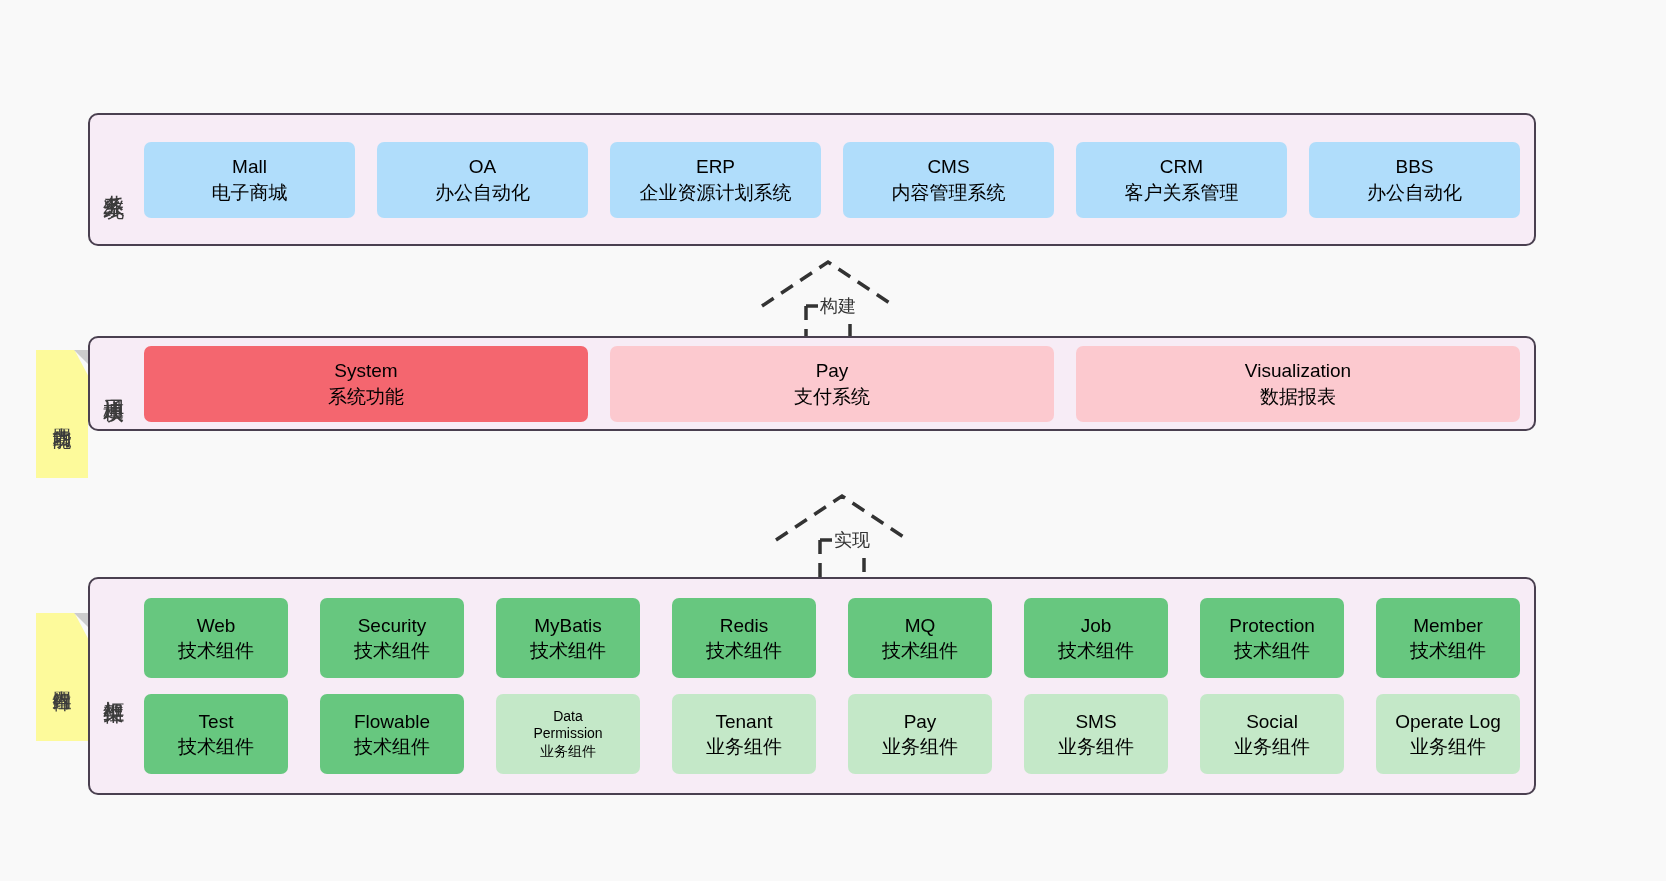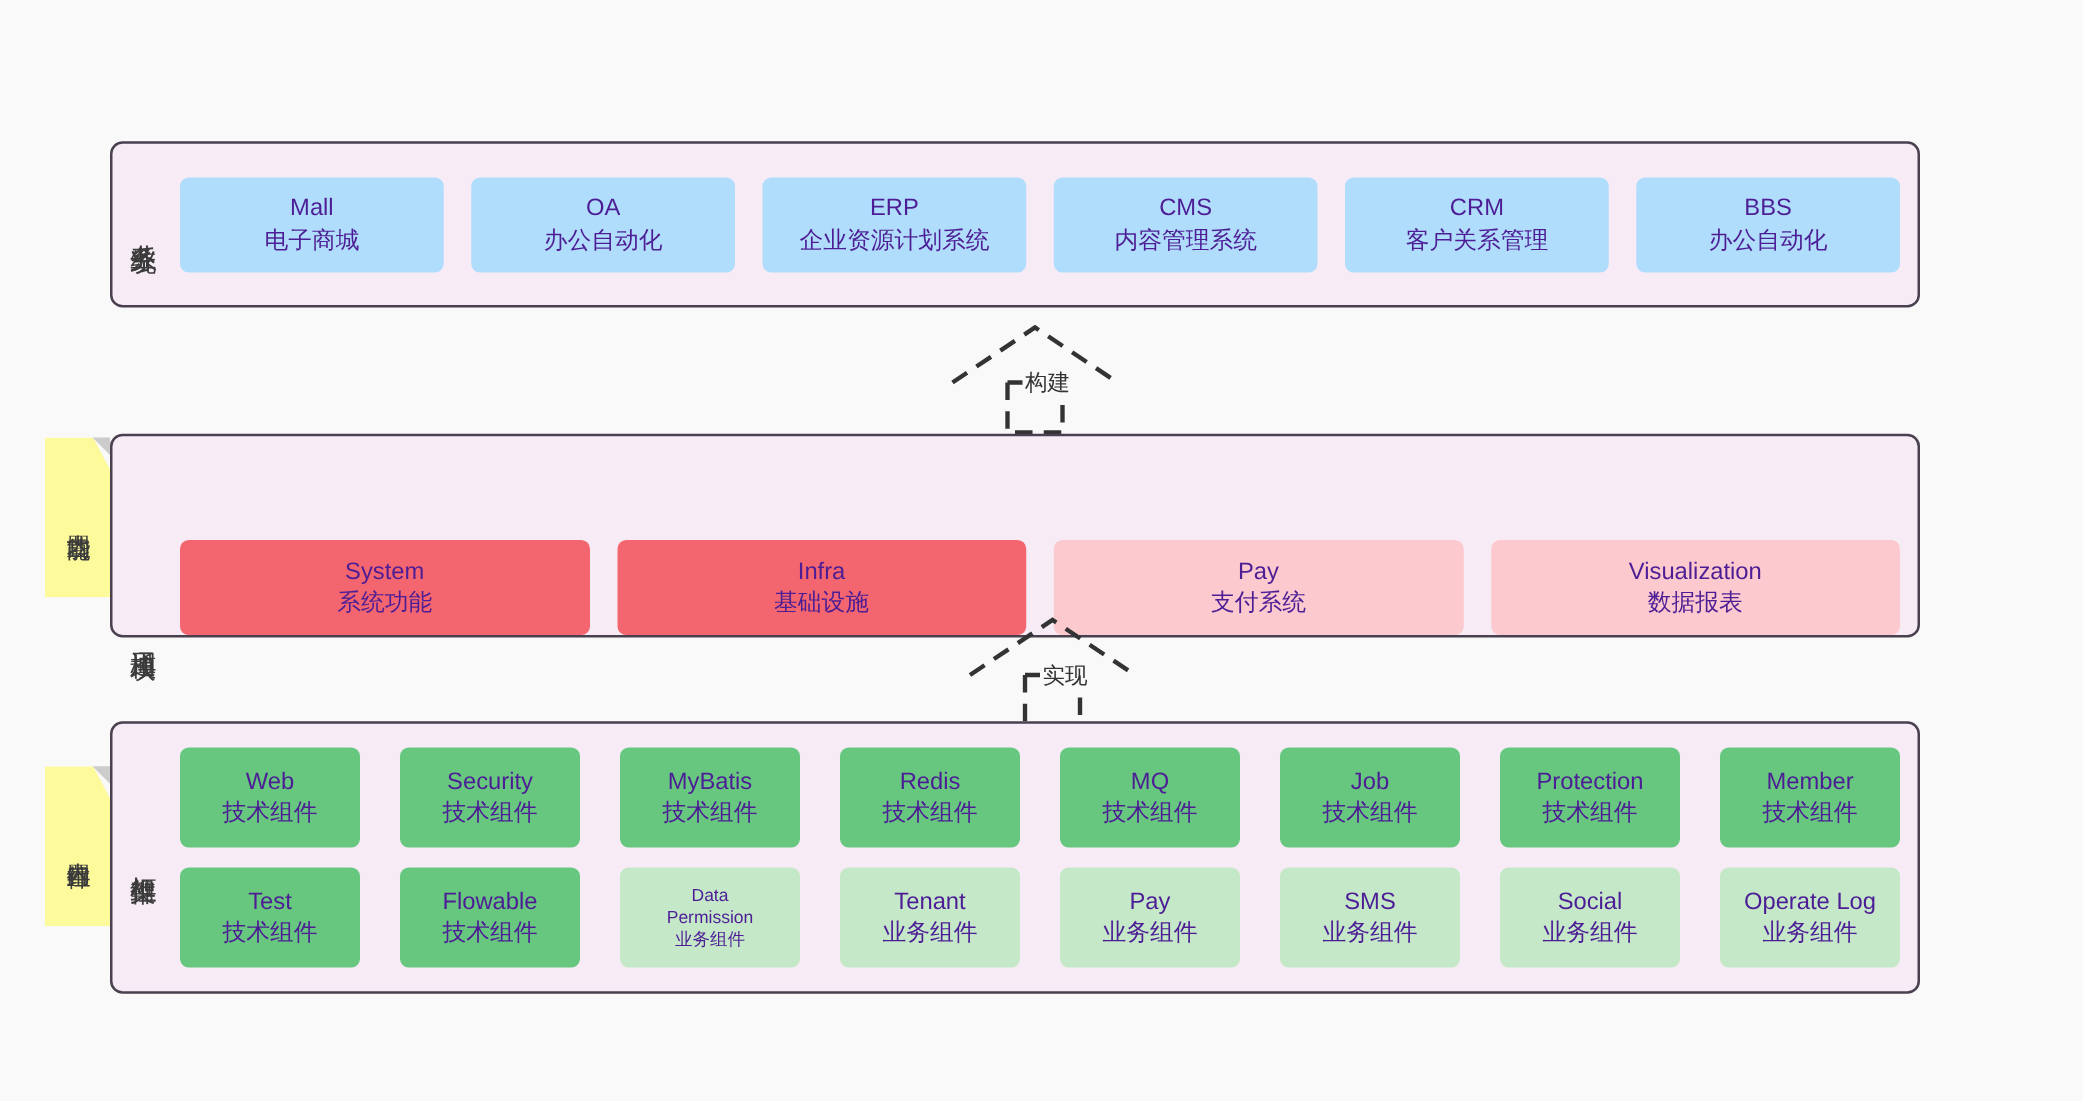--- a/index.html
+++ b/index.html
@@ -55,21 +55,21 @@
   .card{
     flex:1 1 0;
     border-radius:7px;
     display:flex;
     flex-direction:column;
     align-items:center;
     justify-content:center;
     text-align:center;
     font-size:19px;
     line-height:1.32;
-    color:#4c1d95;
+    color:#000000;
     box-sizing:border-box;
     padding:4px 4px;
     user-select:none;
   }
   .card .en{display:block;}
   .card .cn{display:block;}
 
   .c-blue{background:#b0ddfb;}
   .c-red{background:#f4666f;}
   .c-pink{background:#fcc9cf;}
@@ -163,31 +163,27 @@
       <path d="M48 48 L48 88 L92 88 L92 48" fill="none" stroke="#333" stroke-width="3.5" stroke-dasharray="14,9"></path>
     </svg>
     <span class="arrow-label" style="left:60px;top:36px;">构建</span>
   </div>
 
   <div class="note-wrap" style="left:36px;top:350px;">
     <div class="note" style="position:relative;height:128px;">内置功能</div>
     <div class="note-fold"></div>
   </div>
 
-  <div class="layer" style="left:88px;top:347px;width:1448px;height:163px;align-items:flex-end;">
+  <div class="layer" style="left:88px;top:336px;width:1448px;height:95px;">
     <div class="layer-title">通用模块</div>
     <div class="layer-body">
       <div class="row" style="height:76px;">
         <div class="card c-red">
           <span class="en">System</span>
           <span class="cn">系统功能</span>
-        </div>
-        <div class="card c-red">
-          <span class="en">Infra</span>
-          <span class="cn">基础设施</span>
         </div>
         <div class="card c-pink">
           <span class="en">Pay</span>
           <span class="cn">支付系统</span>
         </div>
         <div class="card c-pink">
           <span class="en">Visualization</span>
           <span class="cn">数据报表</span>
         </div>
       </div>

